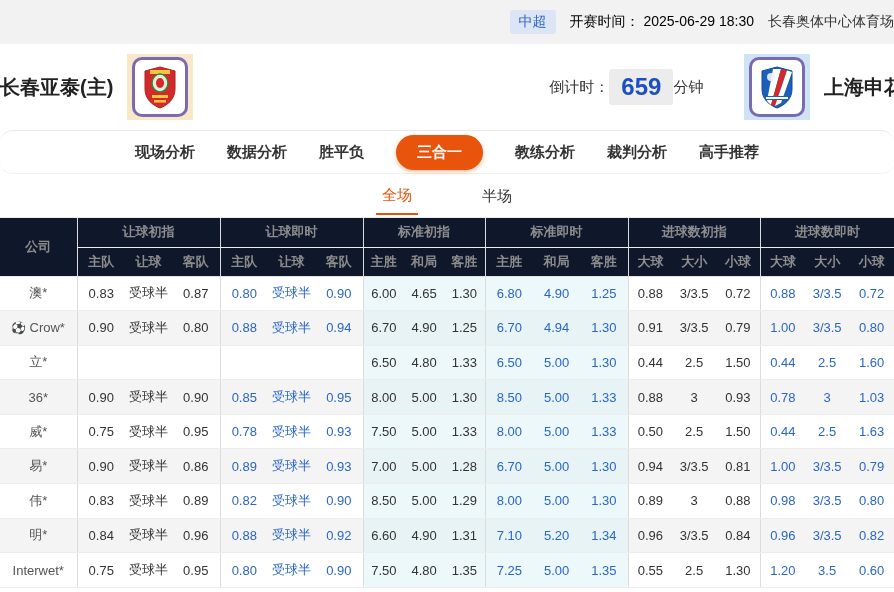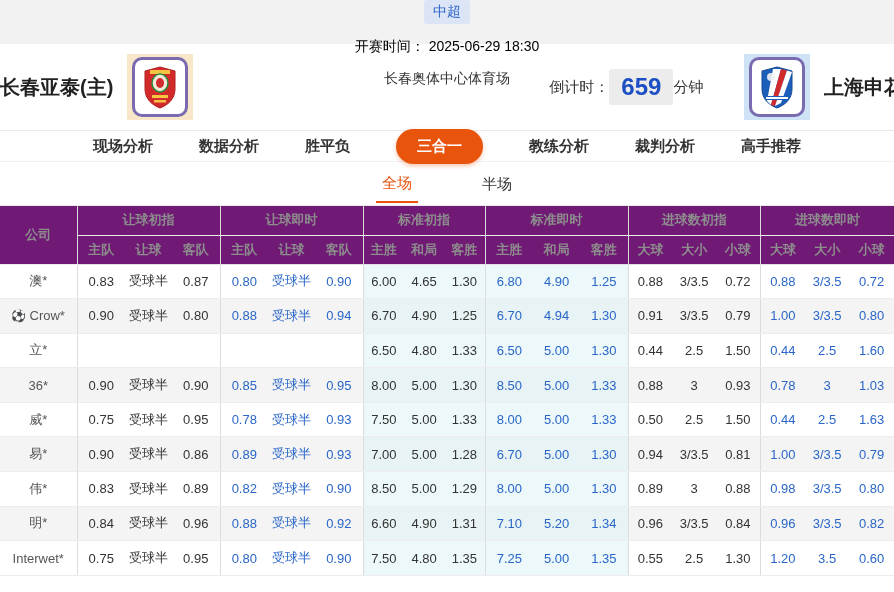--- a/index.html
+++ b/index.html
@@ -1,21 +1,21 @@
 <!DOCTYPE html>
 <html><head>
 <meta charset="utf-8">
 <style>
   * { margin:0; padding:0; box-sizing:border-box; }
   html,body { width:894px; height:592px; overflow:hidden; background:#fff;
     font-family:"Liberation Sans","DejaVu Sans",sans-serif; }
 
   
   .topbar { height:44px; background:#f2f2f2; display:flex; align-items:center;
-    justify-content:flex-start; gap:14px; font-size:14px; color:#222;flex-direction:column; }
+    justify-content:flex-end; gap:14px; font-size:14px; color:#222; }
   .league-badge { background:#dbe5f5; color:#2e64c8; padding:3px 9px; border-radius:3px;
     font-size:14px; }
   .kickoff { font-weight:normal; color:#000000; }
   .venue { color:#333; }
 
   
   .match-header { height:86px; background:#fff; display:grid;
     grid-template-columns:1fr auto 1fr; align-items:center; }
   .team { display:flex; align-items:center; gap:14px;text-align:center; }
   .team.home { justify-content:flex-end; padding-right:0; margin-right:294px; }
@@ -25,36 +25,36 @@
   .logo-wrap.home-bg { background:#f8e7c8; }
   .logo-wrap.away-bg { background:#cfe3f7; }
   .logo-inner { width:56px; height:60px; background:#fff; border:3px solid #7a6bb0;
     border-radius:10px; display:flex; align-items:center; justify-content:center; }
   .countdown { display:flex; align-items:center; font-size:15px; color:#333;
     transform:translateX(62px); }
   .countdown-value { background:#ececec; border-radius:3px; padding:4px 12px;
     color:#1d4fc4; font-size:24px; font-weight:bold; }
 
   
-  .nav { height:32px; border-top:1px solid #e9e9e9; border-bottom:1px solid #f0f0f0;
-    display:flex; align-items:center; justify-content:center; gap:46px; }
+  .nav { height:44px; border-top:1px solid #e9e9e9; border-bottom:1px solid #f0f0f0;
+    display:flex; align-items:center; justify-content:center; gap:32px;border-radius:13px; }
   .nav-tab { font-size:15px; font-weight:bold; color:#333; cursor:pointer; white-space:nowrap; }
   .nav-tab.active { background:#e8540c; color:#fff; padding:8px 21px; border-radius:18px;
     box-shadow:0 2px 4px rgba(232,84,12,.35); }
 
   
   .subtabs { height:44px; display:flex; align-items:center; justify-content:center;
     gap:58px; border-bottom:1px solid #ececec; }
   .subtab { font-size:15px; color:#333; cursor:pointer; padding:10px 6px 8px; }
   .subtab.active { color:#e8540c; border-bottom:2px solid #e8540c; }
 
   
   table { border-collapse:collapse; width:894px; table-layout:fixed; }
   th, td { text-align:center; font-size:13px; overflow:hidden; white-space:nowrap; }
-  thead th { height:29px; color:#8d8d8d; font-weight:bold; background:#701a75;font-family:Liberation Mono, monospace; }
+  thead th { height:29px; color:#8d8d8d; font-weight:bold; background:#0f172a;font-family:Liberation Mono, monospace; }
   thead tr.sub th { border-bottom:1px solid #e2e2e2; }
   thead tr.grp th { border-bottom:1px solid #ededed; }
   tbody td { height:34.6px; color:#333; border-bottom:1px solid #ededed; }
   tbody tr:nth-child(even) td { background:#f4f4f4; }
   td.blue { color:#2a66c8; }
   td.cyan { background:rgba(110,200,215,0.13) !important; }
   tbody tr:nth-child(even) td.cyan { background:#e7f3f5 !important; }
   .gb { border-left:1px solid #dcdcdc; }
   .company-cell { color:#555; }
   .ball { font-size:12px; margin-right:3px; }

